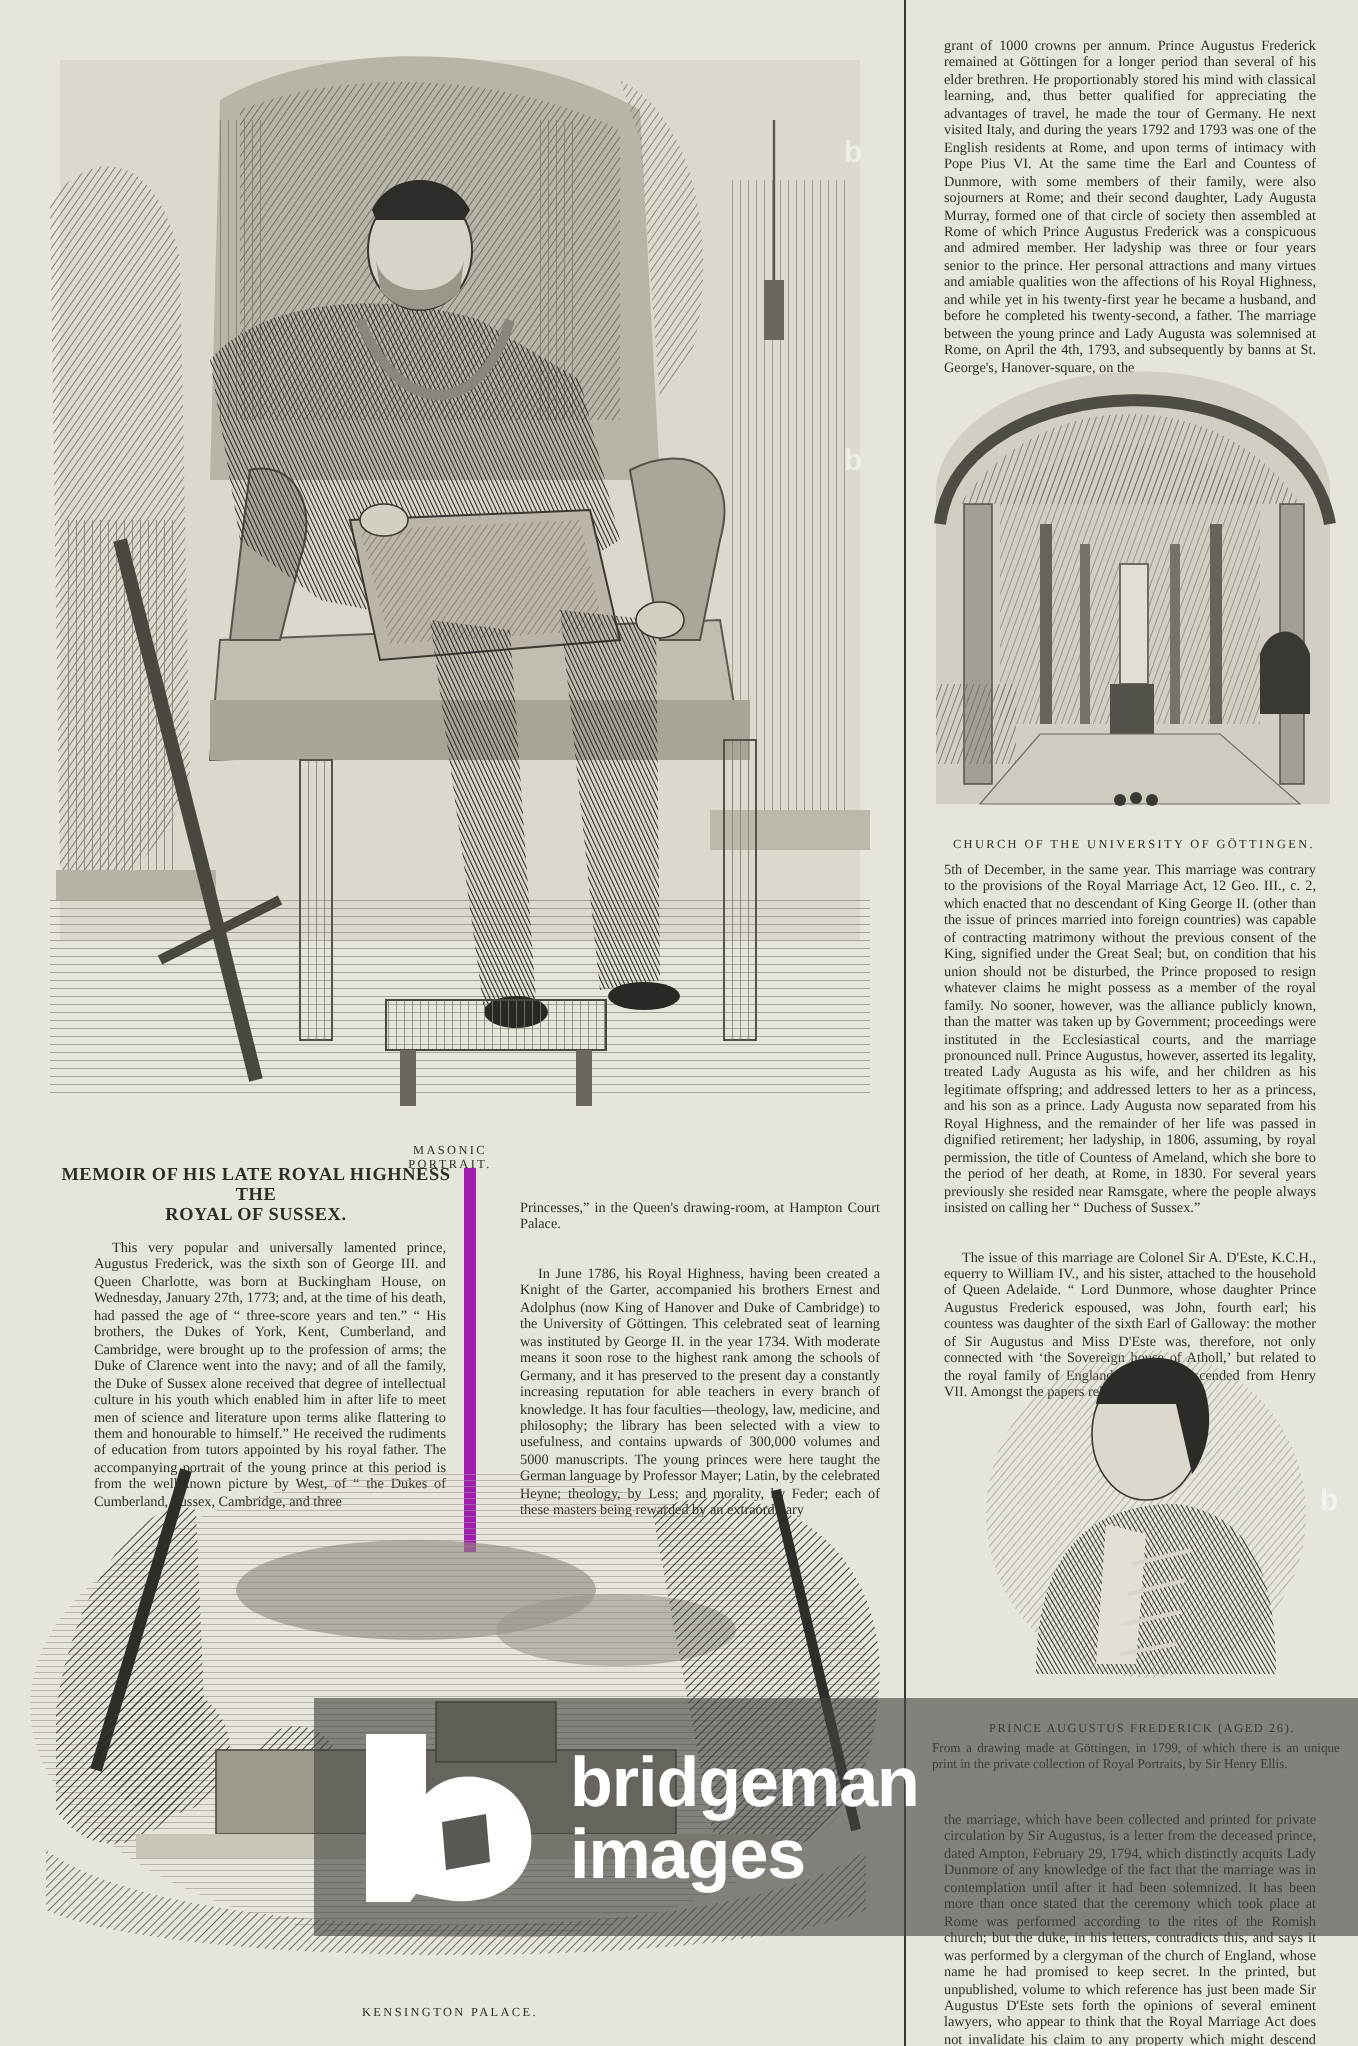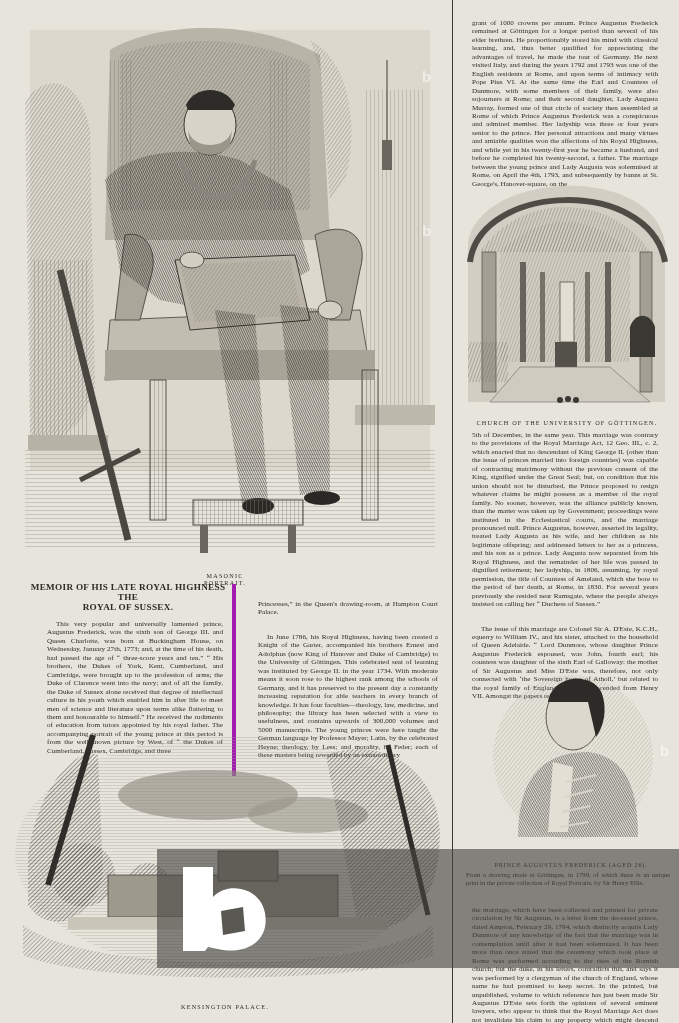--- a/index.html
+++ b/index.html
@@ -109,21 +109,21 @@
 
   <div class="headline">
     <div>MEMOIR OF HIS LATE ROYAL HIGHNESS THE</div>
     <div>ROYAL OF SUSSEX.</div>
   </div>
 
   <div class="col" style="left:31px;top:604px;width:208px;">
     <p>This very popular and universally lamented prince, Augustus Frederick, was the sixth son of George III. and Queen Charlotte, was born at Buckingham House, on Wednesday, January 27th, 1773; and, at the time of his death, had passed the age of “ three-score years and ten.” “ His brothers, the Dukes of York, Kent, Cumberland, and Cambridge, were brought up to the profession of arms; the Duke of Clarence went into the navy; and of all the family, the Duke of Sussex alone received that degree of intellectual culture in his youth which enabled him in after life to meet men of science and literature upon terms alike flattering to them and honourable to himself.” He received the rudiments of education from tutors appointed by his royal father. The accompanying portrait of the young prince at this period is from the well-known picture by West, of “ the Dukes of Cumberland, Sussex, Cambridge, and three</p>
   </div>
 
-  <div class="col" style="left:232px;top:584px;width:212px;border-left:4px solid #a21caf;padding-left:6px;">
+  <div class="col" style="left:232px;top:584px;width:212px;border-left:6px solid #a21caf;padding-left:6px;">
     <p class="noind">Princesses,” in the Queen's drawing-room, at Hampton Court Palace.</p>
     <p>In June 1786, his Royal Highness, having been created a Knight of the Garter, accompanied his brothers Ernest and Adolphus (now King of Hanover and Duke of Cambridge) to the University of Göttingen. This celebrated seat of learning was instituted by George II. in the year 1734. With moderate means it soon rose to the highest rank among the schools of Germany, and it has preserved to the present day a constantly increasing reputation for able teachers in every branch of knowledge. It has four faculties—theology, law, medicine, and philosophy; the library has been selected with a view to usefulness, and contains upwards of 300,000 volumes and 5000 manuscripts. The young princes were here taught the German language by Professor Mayer; Latin, by the celebrated Heyne; theology, by Less; and morality, by Feder; each of these masters being rewarded by an extraordinary</p>
   </div>
 
   <div class="engr" style="left:8px;top:725px;width:438px;height:255px;">
     <svg width="438" height="255" viewBox="0 0 438 255">
       <defs>
         <pattern id="sky" width="4" height="3" patternUnits="userSpaceOnUse">
           <line x1="0" y1="0" x2="4" y2="0" stroke="#9a968c" stroke-width="0.6"></line>
         </pattern>
@@ -221,14 +221,18 @@
   <div class="col" style="left:456px;top:890px;width:218px;">
     <p class="noind">the marriage, which have been collected and printed for private circulation by Sir Augustus, is a letter from the deceased prince, dated Ampton, February 29, 1794, which distinctly acquits Lady Dunmore of any knowledge of the fact that the marriage was in contemplation until after it had been solemnized. It has been more than once stated that the ceremony which took place at Rome was performed according to the rites of the Romish church; but the duke, in his letters, contradicts this, and says it was performed by a clergyman of the church of England, whose name he had promised to keep secret. In the printed, but unpublished, volume to which reference has just been made Sir Augustus D'Este sets forth the opinions of several eminent lawyers, who appear to think that the Royal Marriage Act does not invalidate his claim to any property which might descend through his mother.”</p>
     <p>His Royal Highness next re-visited Italy, and went thence to Switzerland, where he made a considerable stay. He next proceeded to Berlin, where he resided about two years, during which time he received marked attention from the Prussian court. His Royal High-</p>
   </div>
 
   <div class="wm-bar"></div>
   <svg class="wm-logo" viewBox="0 0 85 84">
     <path d="M0 0 L30 0 L30 30 C38 22 48 20 58 22 C78 26 85 44 82 60 C78 78 60 86 40 83 L25 80 L22 84 L0 84 Z" fill="#ffffff"></path>
     <path d="M38 44 L60 40 L62 64 L40 68 Z" fill="#5a5853"></path>
   </svg>
+  <div class="wm-text">
+    <div>bridgeman</div>
+    <div>images</div>
+  </div>
 
 </div>
 
 </body></html>

